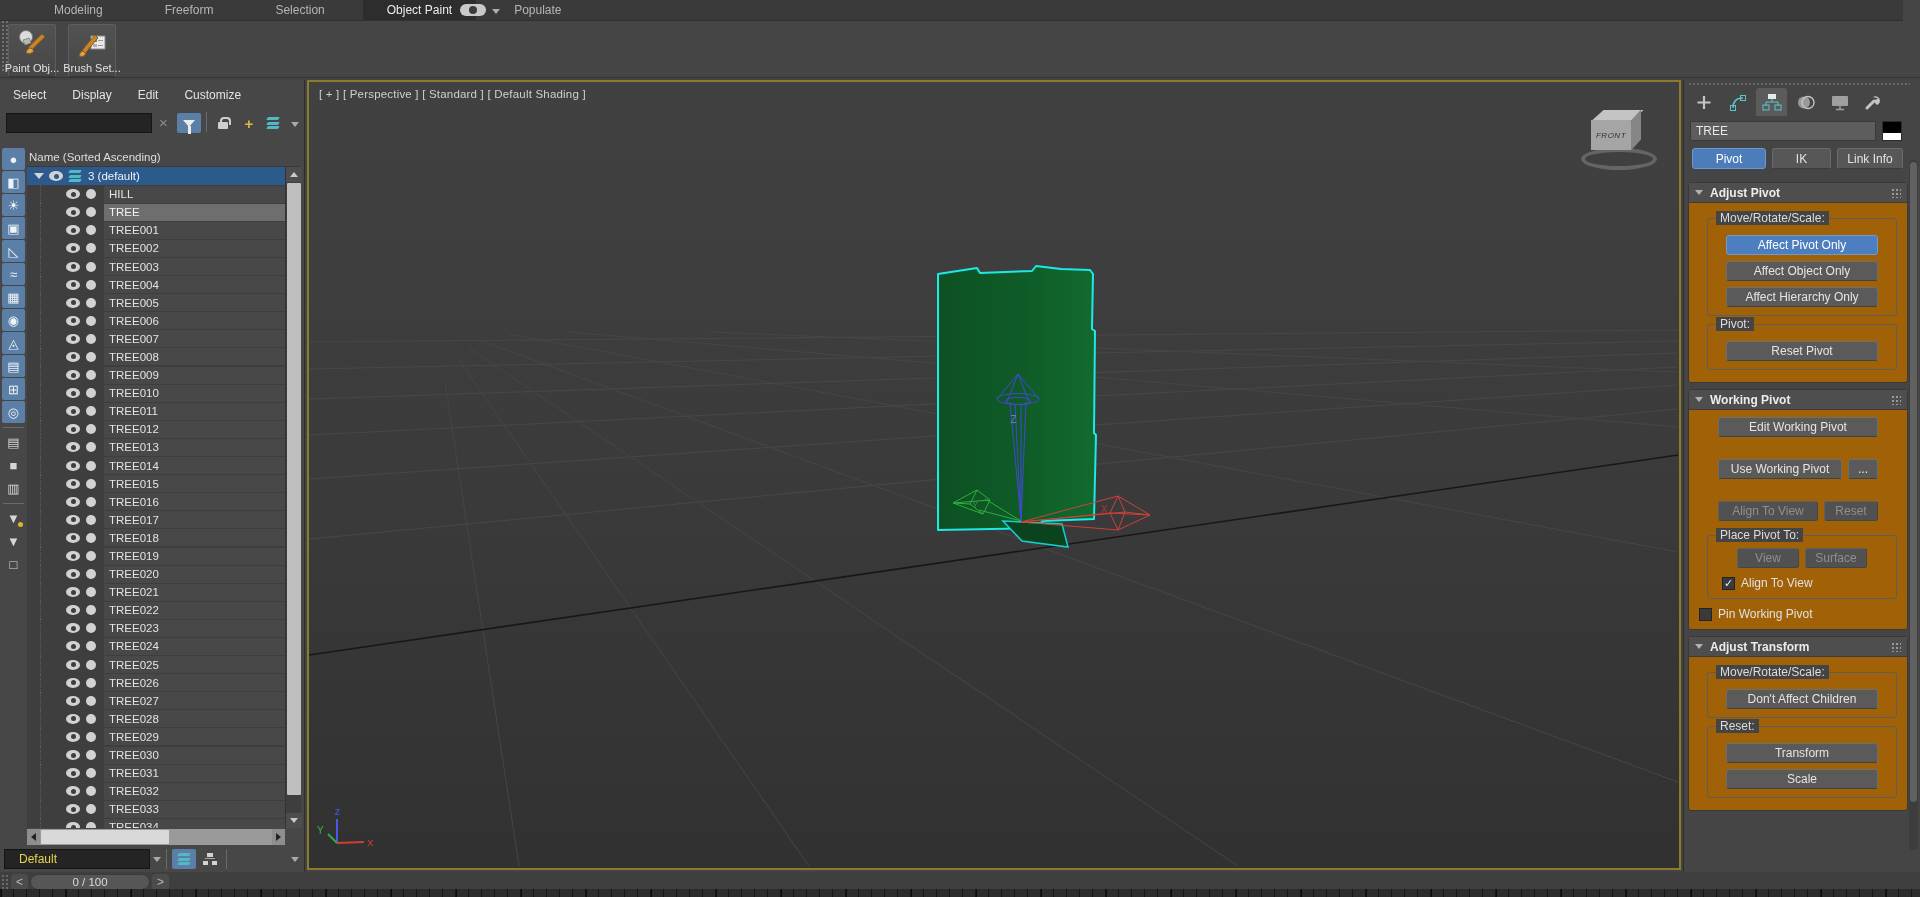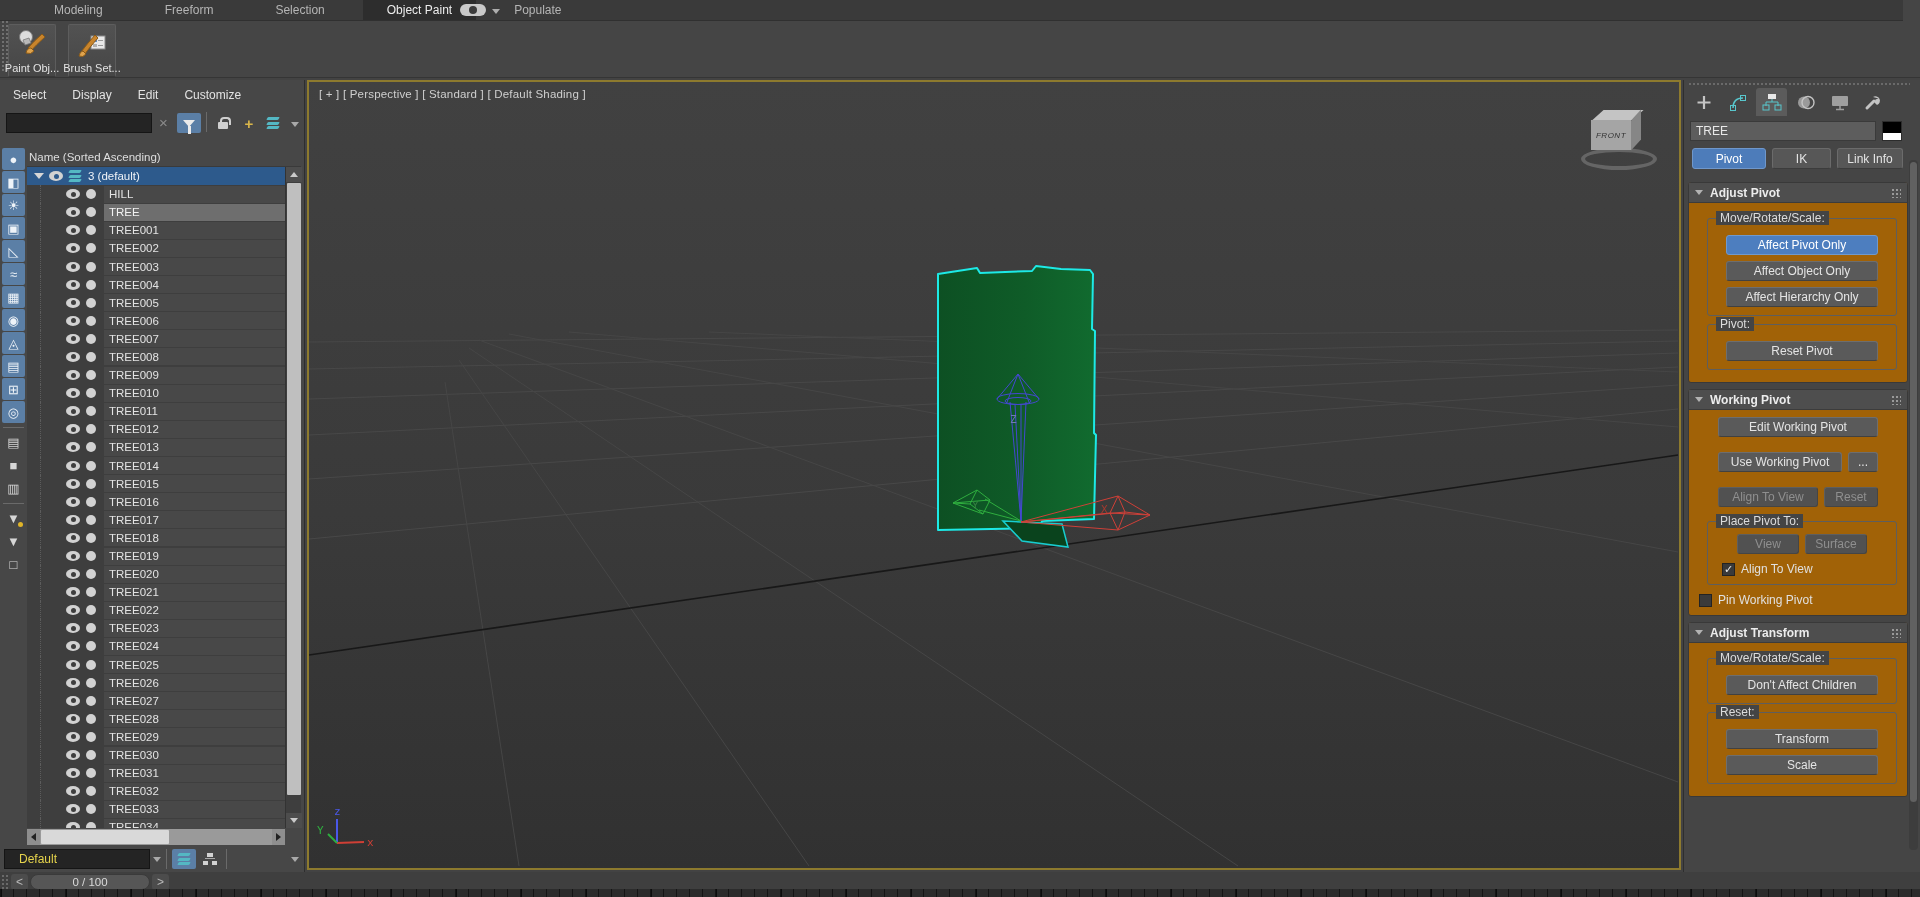--- a/index.html
+++ b/index.html
@@ -115,21 +115,21 @@
   .ro-head .arr { width:0; height:0; border-left:4px solid transparent; border-right:4px solid transparent; border-top:5px solid #b2b2b2; margin-right:7px; }
   .ro-head .ttl { font-weight:bold; color:#ececec; flex:1; }
   .ro-head .rogrip { width:10px; height:10px; background-image:radial-gradient(#9a9a9a 1px, transparent 1.2px); background-size:4px 4px; }
   .ro-body { padding:7px 8px 8px 8px; }
   .group { border:1px solid #5e5e5e; border-radius:3px; margin:8px 2px 4px 10px; padding:10px 8px 8px 8px; position:relative; }
   .grouplbl { position:absolute; left:8px; top:-8px; background:#444; padding:0 4px; color:#dcdcdc; font-size:12px; }
   .pbtn { height:20px; margin:6px auto 0 auto; background:#5a5a5a; border:1px solid #6e6e6e; border-bottom-color:#414141; border-radius:3px; color:#e4e4e4; display:flex; align-items:center; justify-content:center; font-size:12px; width:88%; }
   .pbtn:first-child { margin-top:0; }
   .pbtn.active { background:#4d7ebf; border-color:#7099cc; color:#fff; }
   .pbtn.disabled { color:#8f8f8f; background:#515151; border-color:#5e5e5e #454545 #454545 #5e5e5e; }
-  .btnrow { display:flex; gap:6px; justify-content:center; margin-top:15px; }
+  .btnrow { display:flex; gap:6px; justify-content:center; margin-top:22px; }
   .btnrow .pbtn { margin:0; }
   .chkrow { display:flex; align-items:center; gap:6px; margin:8px 0 0 6px; color:#e0e0e0; }
   .chkbox { width:13px; height:13px; background:#3a3a3a; border:1px solid #232323; display:flex; align-items:center; justify-content:center; color:#eee; font-size:11px; line-height:11px; }
   #cmd-scroll { position:absolute; right:2px; top:80px; width:9px; height:690px; background:#3d3d3d; border-radius:4px; }
   #cmd-thumb { position:absolute; left:1px; top:2px; width:7px; height:640px; background:#616161; border-radius:4px; }
 
   
   #bottom-bar { position:absolute; left:0; top:872px; width:1920px; height:25px; background:#3f3f3f; }
   #time-prev, #time-next { position:absolute; top:2px; width:17px; height:16px; background:#4c4c4c; border-radius:3px; color:#b9b9b9; display:flex; align-items:center; justify-content:center; font-size:12px; }
   #time-prev { left:11px; } #time-next { left:152px; }

